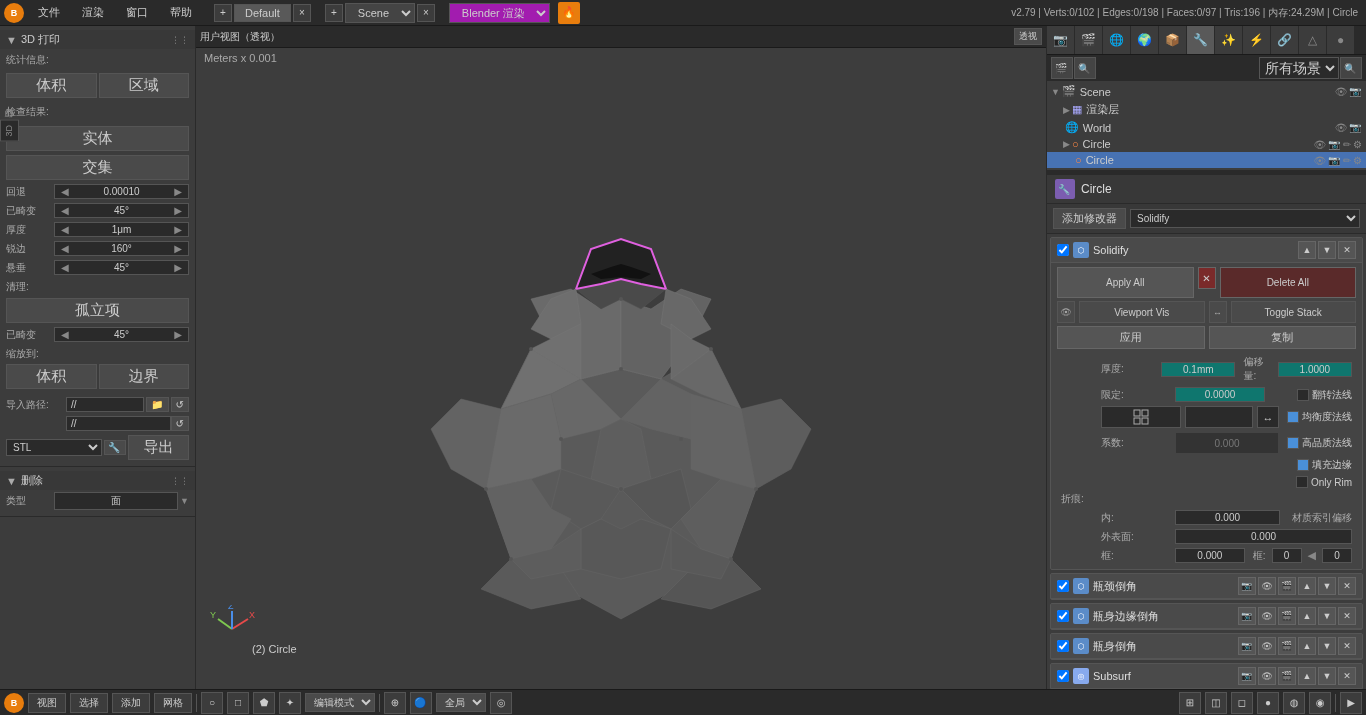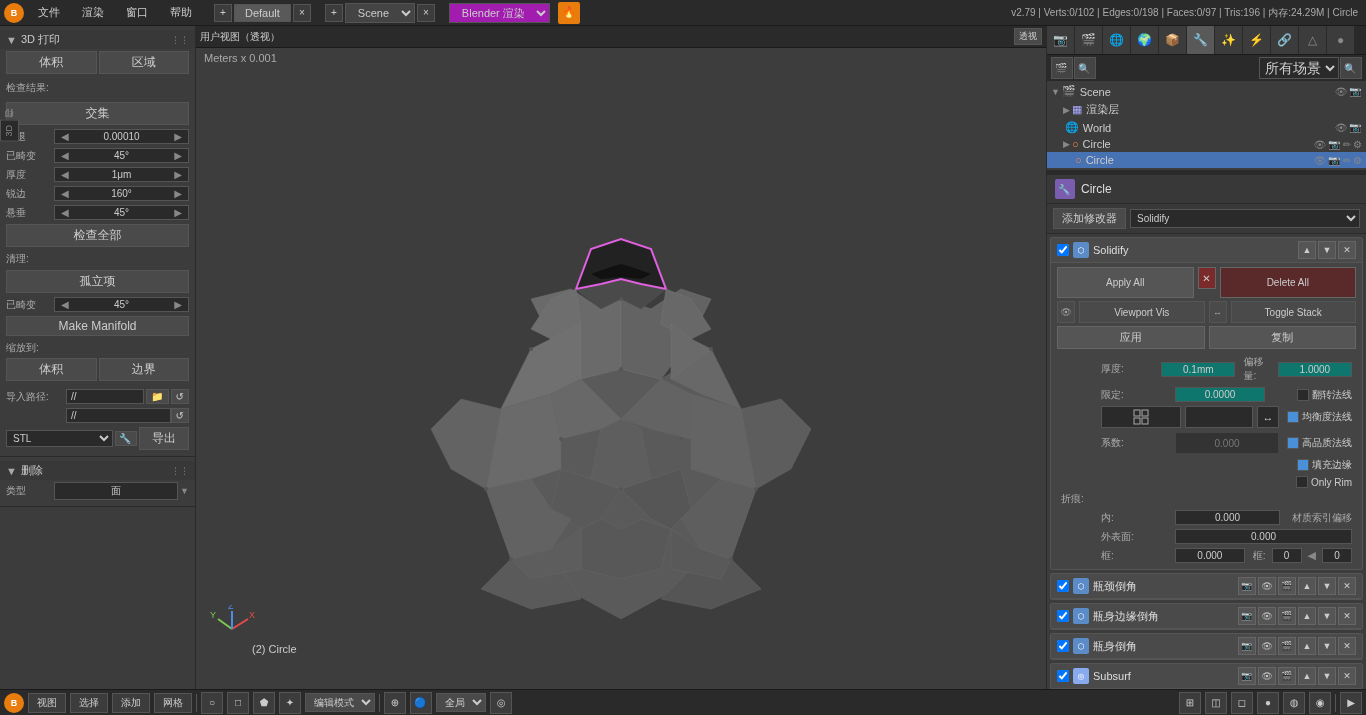--- a/index.html
+++ b/index.html
@@ -20,21 +20,21 @@
 
     
     .main-layout { display: flex; height: calc(715px - 26px - 26px); }
 
     
     .left-panel { width: 196px; background: #3c3c3c; border-right: 1px solid #2a2a2a; overflow-y: auto; flex-shrink: 0; }
     .panel-section { border-bottom: 1px solid #2a2a2a; padding: 4px 0; }
     .panel-header { display: flex; align-items: center; padding: 2px 6px; background: #383838; cursor: pointer; font-size: 11px; color: #ccc; }
     .panel-header .arrow { margin-right: 4px; color: #aaa; }
     .panel-row { display: flex; align-items: center; padding: 2px 6px; gap: 4px; }
-    .panel-button { background: #4a4a4a; border: 1px solid #555; color: #ccc; padding: 2px 6px; font-size: 12px; cursor: pointer; width: 100%; text-align: center; }
+    .panel-button { background: #4a4a4a; border: 1px solid #555; color: #ccc; padding: 2px 6px; font-size: 15px; cursor: pointer; width: 100%; text-align: center; }
     .field-row { display: flex; align-items: center; padding: 2px 6px; }
     .field-label { color: #aaa; width: 48px; font-size: 10px; }
     .field-val { background: #2a2a2a; border: 1px solid #555; color: #ccc; padding: 1px 0; font-size: 10px; flex: 1; text-align: center; display: flex; align-items: center; }
     .field-arrow { color: #888; padding: 0 2px; cursor: pointer; }
     .two-col { display: flex; gap: 2px; padding: 2px 6px; }
     .two-col .panel-button { flex: 1; }
     .dropdown-select { background: #2a2a2a; border: 1px solid #555; color: #ccc; font-size: 10px; flex: 1; padding: 1px 2px; }
 
     
     .viewport { flex: 1; background: #3d3d3d; position: relative; overflow: hidden; }
@@ -135,30 +135,36 @@
 
   <div class="left-panel">
 
     <div class="panel-section">
       <div class="panel-header">
         <span class="arrow">▼</span>
         <span>3D 打印</span>
         <span style="margin-left:auto;color:#888;font-size:9px;">⋮⋮</span>
       </div>
 
+      <div class="panel-row" style="padding:4px 6px;">
+        <span style="color:#aaa;font-size:10px;">统计信息:</span>
+      </div>
 
       <div class="two-col">
         <button class="panel-button">体积</button>
         <button class="panel-button">区域</button>
       </div>
 
       <div style="padding:3px 6px;">
         <div style="color:#aaa;font-size:10px;padding:2px 0;">检查结果:</div>
       </div>
 
+      <div style="padding:2px 6px;">
+        <button class="panel-button">实体</button>
+      </div>
       <div style="padding:2px 6px;">
         <button class="panel-button">交集</button>
       </div>
 
       <div class="field-row">
         <span class="field-label">回退</span>
         <div class="field-val" style="flex:1;justify-content:space-between;padding:1px 4px;">
           <span class="field-arrow">◀</span>
           <span>0.00010</span>
           <span class="field-arrow">▶</span>
@@ -194,44 +200,38 @@
 
       <div class="field-row">
         <span class="field-label">悬垂</span>
         <div class="field-val" style="flex:1;justify-content:space-between;padding:1px 4px;">
           <span class="field-arrow">◀</span>
           <span>45°</span>
           <span class="field-arrow">▶</span>
         </div>
       </div>
 
-      <div style="padding:2px 6px;">
-        <button class="panel-button">检查全部</button>
-      </div>
 
       <div style="padding:3px 6px 2px;">
         <span style="color:#aaa;font-size:10px;">清理:</span>
       </div>
 
       <div style="padding:2px 6px;">
         <button class="panel-button">孤立项</button>
       </div>
 
       <div class="field-row">
         <span class="field-label">已畸变</span>
         <div class="field-val" style="flex:1;justify-content:space-between;padding:1px 4px;">
           <span class="field-arrow">◀</span>
           <span>45°</span>
           <span class="field-arrow">▶</span>
         </div>
       </div>
 
-      <div style="padding:2px 6px;">
-        <button class="panel-button">Make Manifold</button>
-      </div>
 
       <div style="padding:3px 6px 1px;">
         <span style="color:#aaa;font-size:10px;">缩放到:</span>
       </div>
       <div class="two-col">
         <button class="panel-button">体积</button>
         <button class="panel-button">边界</button>
       </div>
 
       <div class="field-row" style="margin-top:4px;">
@@ -249,21 +249,21 @@
         <button style="background:#4a4a4a;border:1px solid #555;color:#ccc;padding:1px 4px;font-size:10px;cursor:pointer;">↺</button>
       </div>
 
       <div class="two-col" style="align-items:center;">
         <div style="display:flex;align-items:center;gap:2px;flex:1;">
           <select class="dropdown-select">
             <option>STL</option>
           </select>
           <button style="background:#4a4a4a;border:1px solid #555;color:#ccc;padding:1px 4px;font-size:10px;cursor:pointer;">🔧</button>
         </div>
-        <button class="panel-button" style="flex:none;width:50px;">导出</button>
+        <button class="panel-button" style="flex:none;width:61px;">导出</button>
       </div>
     </div>
 
     <div class="panel-section">
       <div class="panel-header">
         <span class="arrow">▼</span>
         <span>删除</span>
         <span style="margin-left:auto;color:#888;font-size:9px;">⋮⋮</span>
       </div>
       <div class="field-row">

